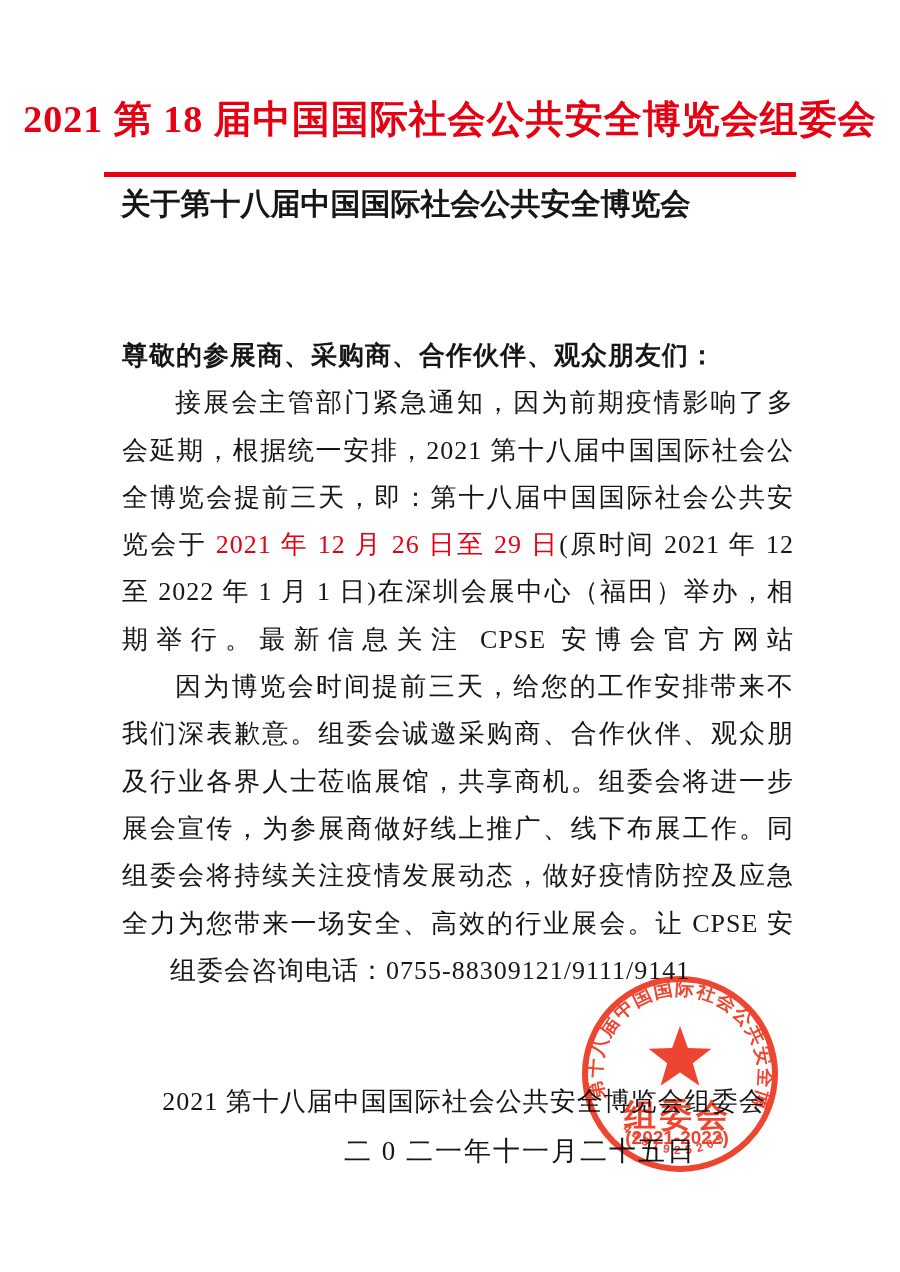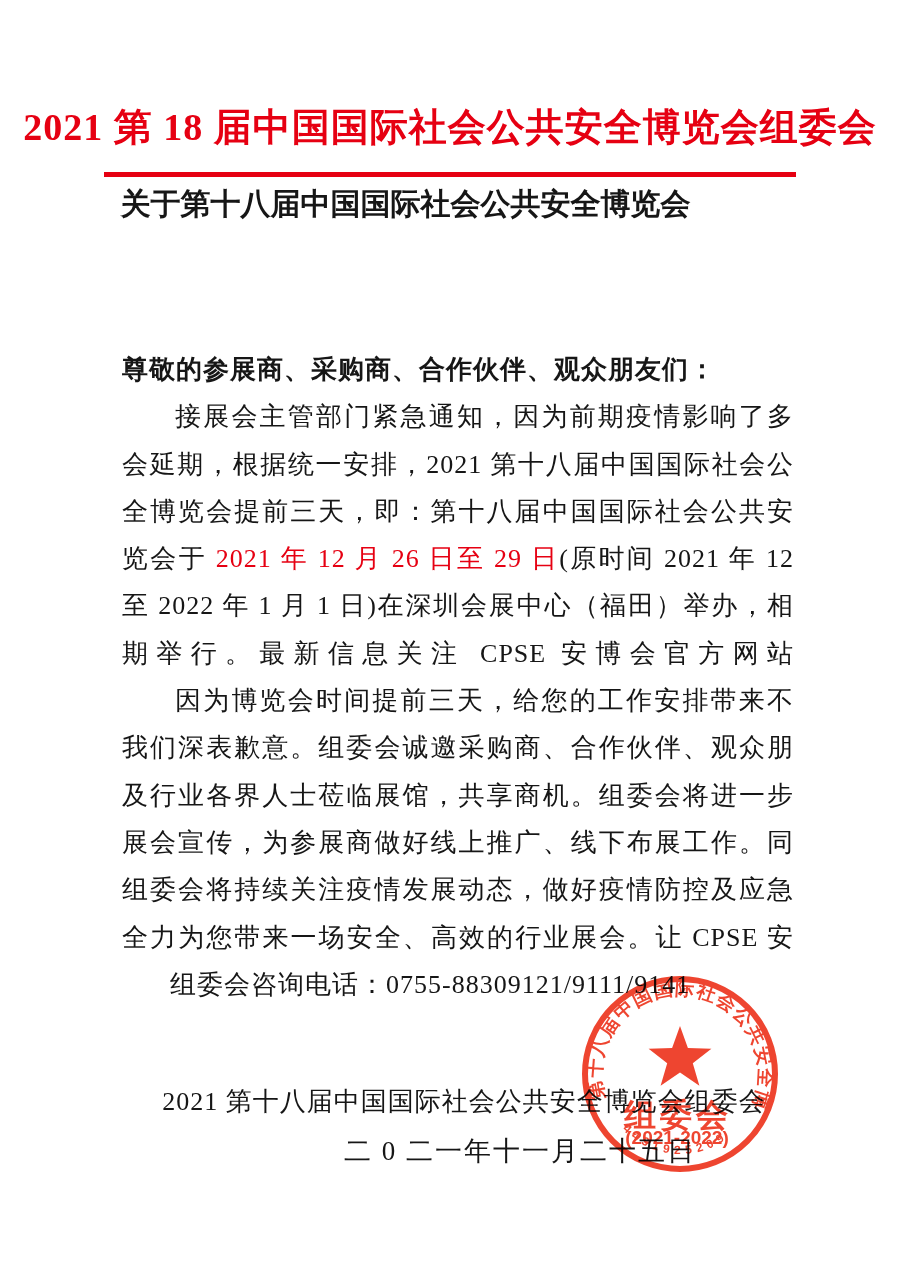--- a/index.html
+++ b/index.html
@@ -3,41 +3,41 @@
 <meta charset="utf-8">
 <style>
   html,body{margin:0;padding:0;background:#ffffff;}
   .page{
     position:relative; width:900px; height:1272px; background:#ffffff;
     font-family:"Liberation Serif","DejaVu Serif",serif;
     color:#161616; overflow:hidden;
   }
   
   .org-title{
-    position:absolute; top:102px; left:0; width:900px;
+    position:absolute; top:94px; left:0; width:900px;
     text-align:center; font-size:38px; font-weight:bold;
     color:#e60012; letter-spacing:1px; white-space:nowrap;
   }
   .title-underline{
     position:absolute; top:172px; left:104px; width:692px; height:5px;
     background:#e60012;
   }
   .subject-line{
     position:absolute; top:184px; left:0; width:811px;
     text-align:center; font-size:30px; font-weight:bold; color:#161616;
     white-space:nowrap;
   }
   .notice-title{
     position:absolute; top:226px; left:0; width:900px;
     text-align:center; font-size:37px; font-weight:bold; color:#e60012;
     letter-spacing:1px; white-space:nowrap;
   }
   
   .body-block{
-    position:absolute; top:346px; left:122px; width:672px;
+    position:absolute; top:332px; left:122px; width:672px;
     font-size:26px; line-height:47.3px; letter-spacing:1px;
   }
   .line{height:47.3px; overflow:hidden;}
   .j{text-align:justify; text-align-last:justify;}
   .indent{text-indent:53px;}
   .bold{font-weight:bold;}
   .phone{padding-left:48px;}
   .red{color:#e60012;}
   
   .sig-org{

